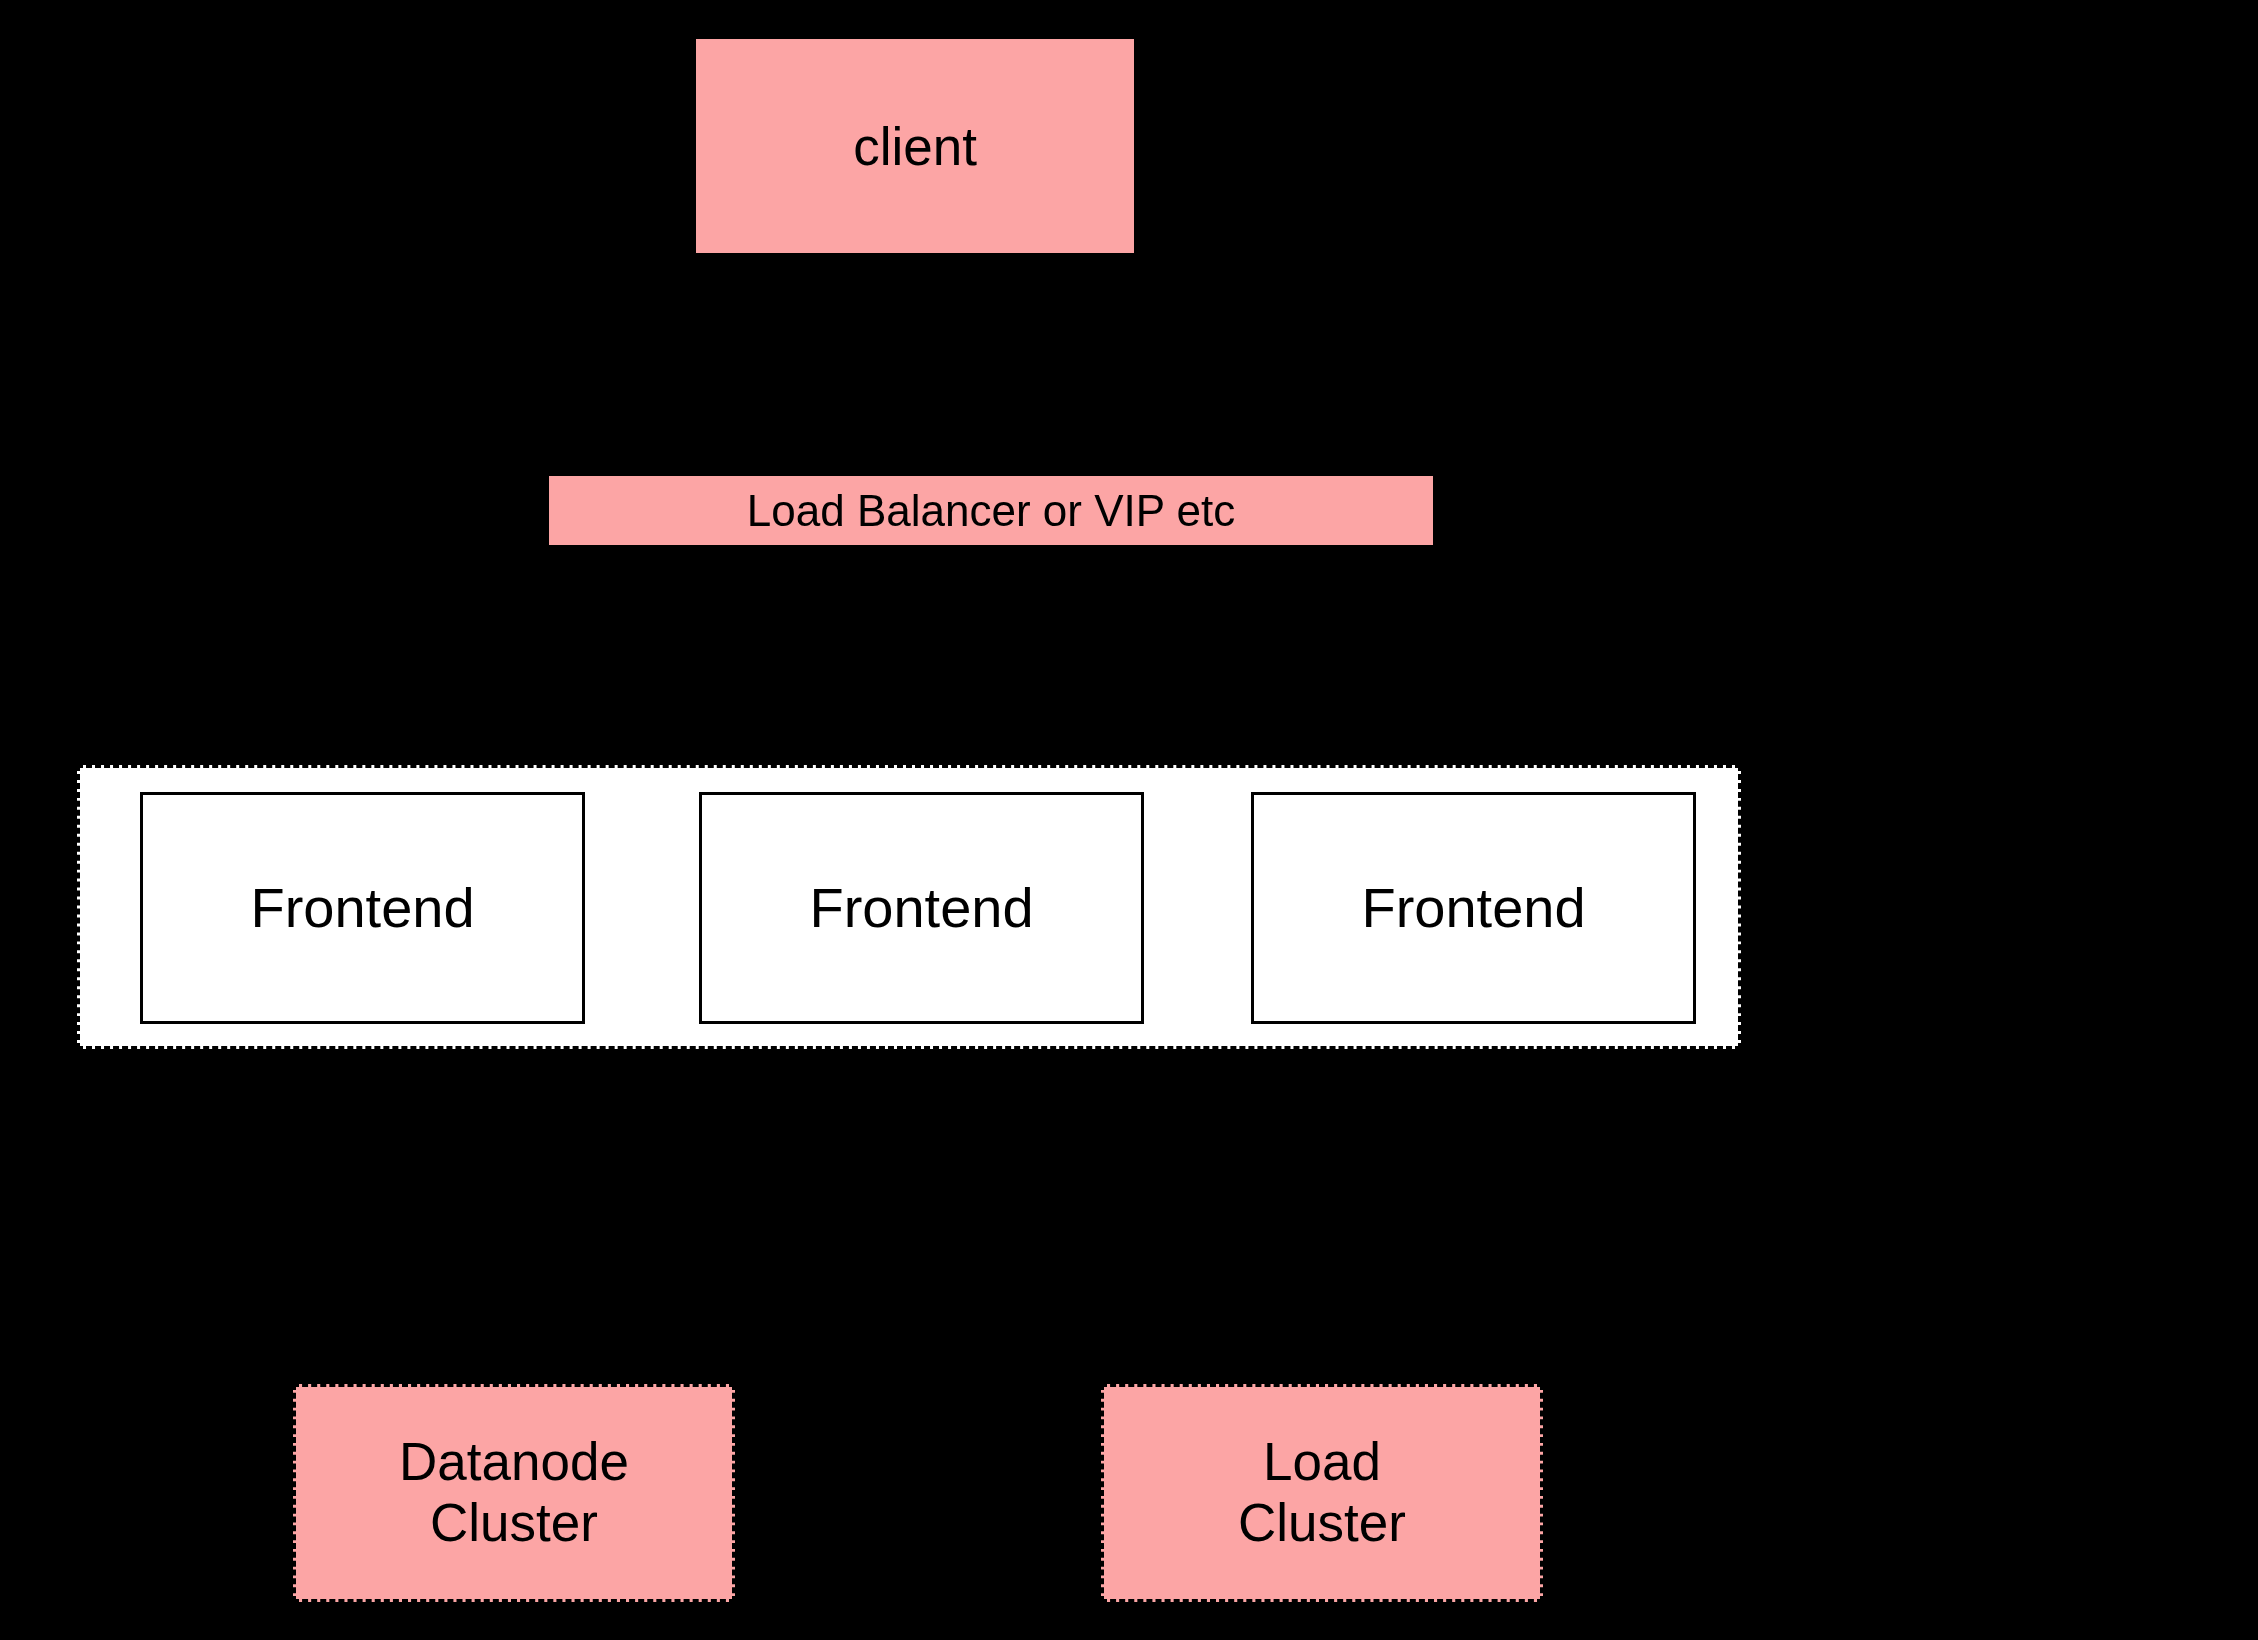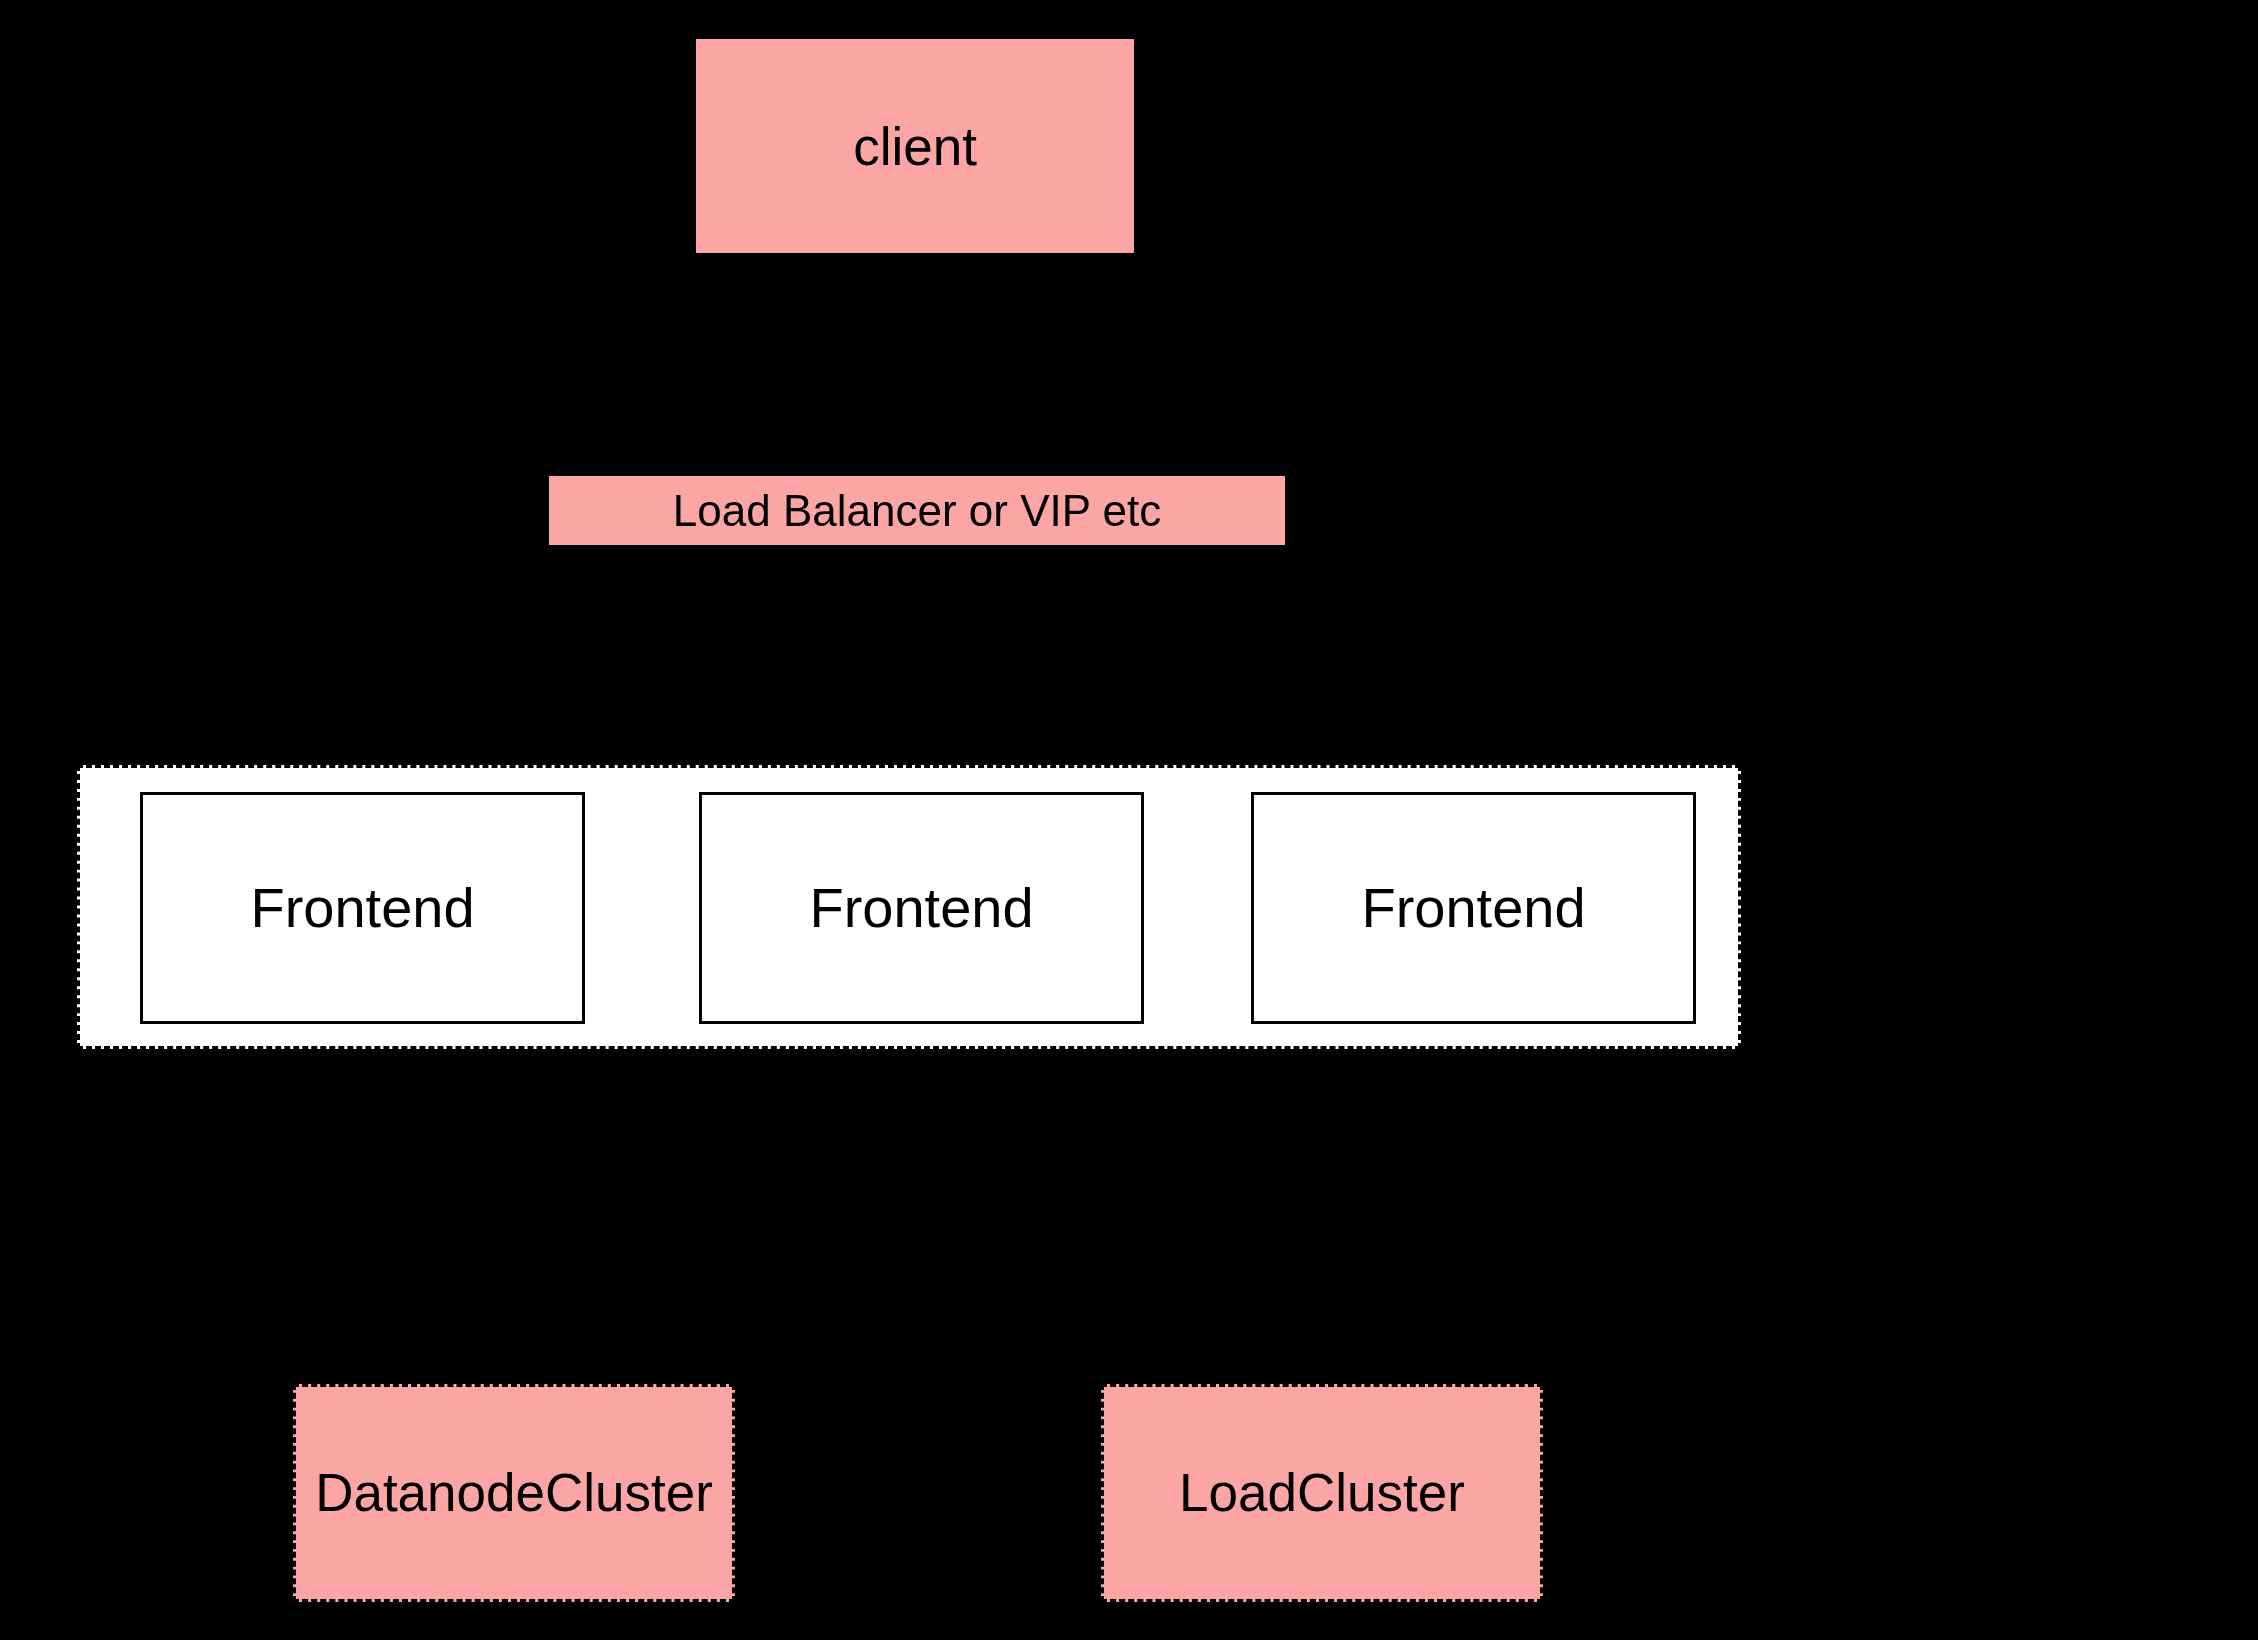--- a/index.html
+++ b/index.html
@@ -29,21 +29,21 @@
   .client-box {
     left: 696px;
     top: 39px;
     width: 438px;
     height: 214px;
     font-size: 53px;
   }
   .lb-box {
     left: 549px;
     top: 476px;
-    width: 736px;
+    width: 884px;
     height: 69px;
     font-size: 44px;
   }
   .frontend-group {
     position: absolute;
     left: 77px;
     top: 765px;
     width: 1664px;
     height: 284px;
     background: #ffffff;
@@ -63,21 +63,21 @@
     justify-content: center;
     font-size: 56px;
   }
   .frontend-1 { left: 60px; }
   .frontend-2 { left: 619px; }
   .frontend-3 { left: 1171px; }
   .cluster-box {
     width: 442px;
     height: 218px;
     border: 3.6px dashed #000000;
-    flex-direction: row;
+    flex-direction: column;
     font-size: 53px;
     line-height: 1.15;
   }
   .datanode-box {
     left: 293px;
     top: 1384px;
   }
   .meta-box {
     left: 1101px;
     top: 1384px;

